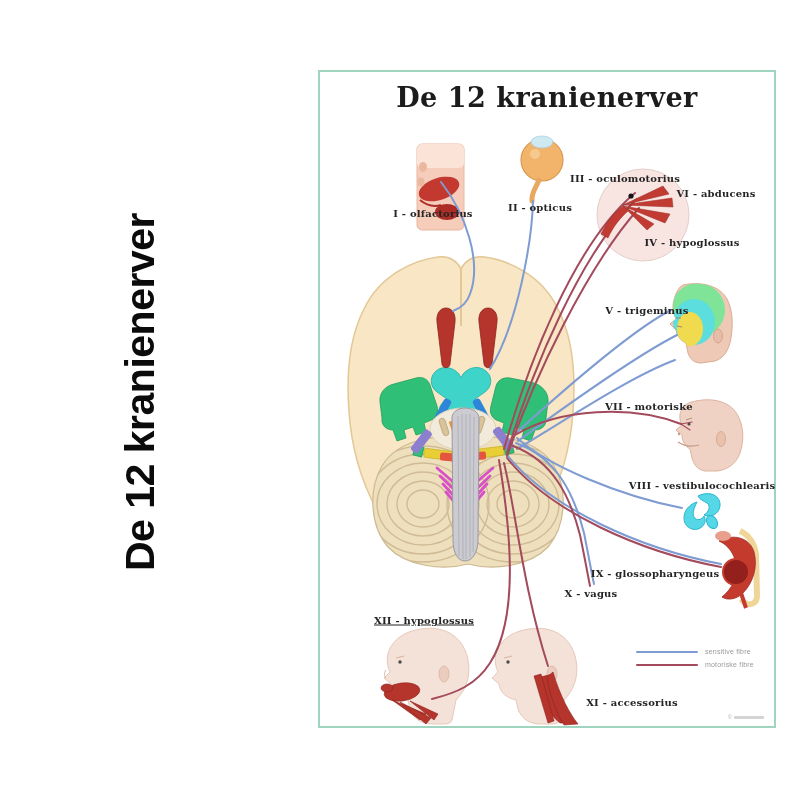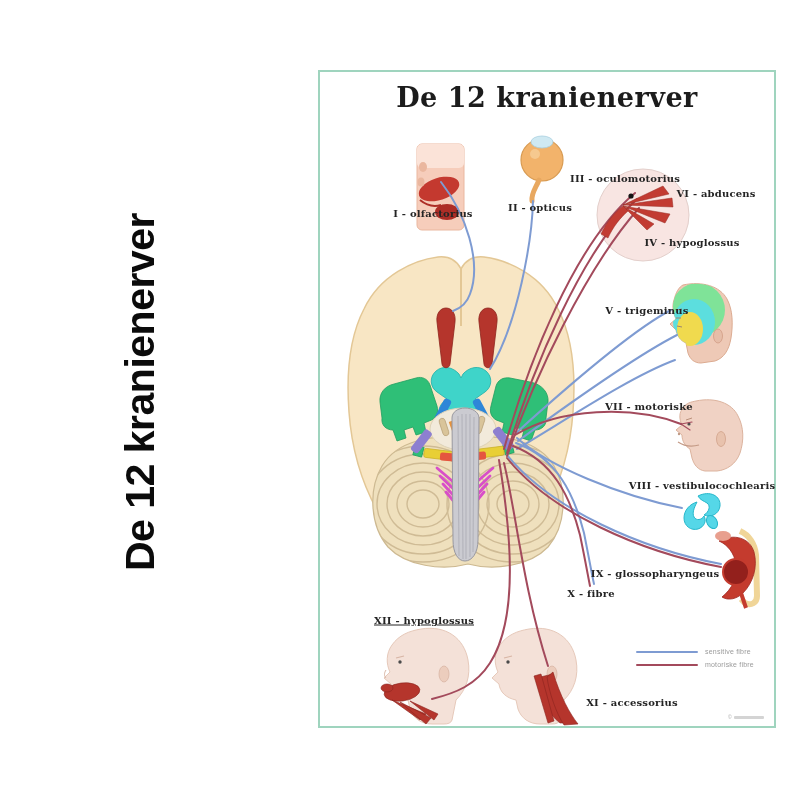--- a/index.html
+++ b/index.html
@@ -280,21 +280,21 @@
 
   <span class="lbl lbl-i">I - olfactorius</span>
   <span class="lbl lbl-ii">II - opticus</span>
   <span class="lbl lbl-iii">III - oculomotorius</span>
   <span class="lbl lbl-iv">IV - hypoglossus</span>
   <span class="lbl lbl-v">V - trigeminus</span>
   <span class="lbl lbl-vi">VI - abducens</span>
   <span class="lbl lbl-vii">VII - motoriske</span>
   <span class="lbl lbl-viii">VIII - vestibulocochlearis</span>
   <span class="lbl lbl-ix">IX - glossopharyngeus</span>
-  <span class="lbl lbl-x">X - fibre</span>
+  <span class="lbl lbl-x">X - vagus</span>
   <span class="lbl lbl-xi">XI - accessorius</span>
   <span class="lbl lbl-xii">XII - hypoglossus</span>
 
   <div class="legend">
     <div class="legend-row">
       <span class="legend-line sensory"></span>
       <span class="legend-text">sensitive fibre</span>
     </div>
     <div class="legend-row">
       <span class="legend-line motor"></span>

